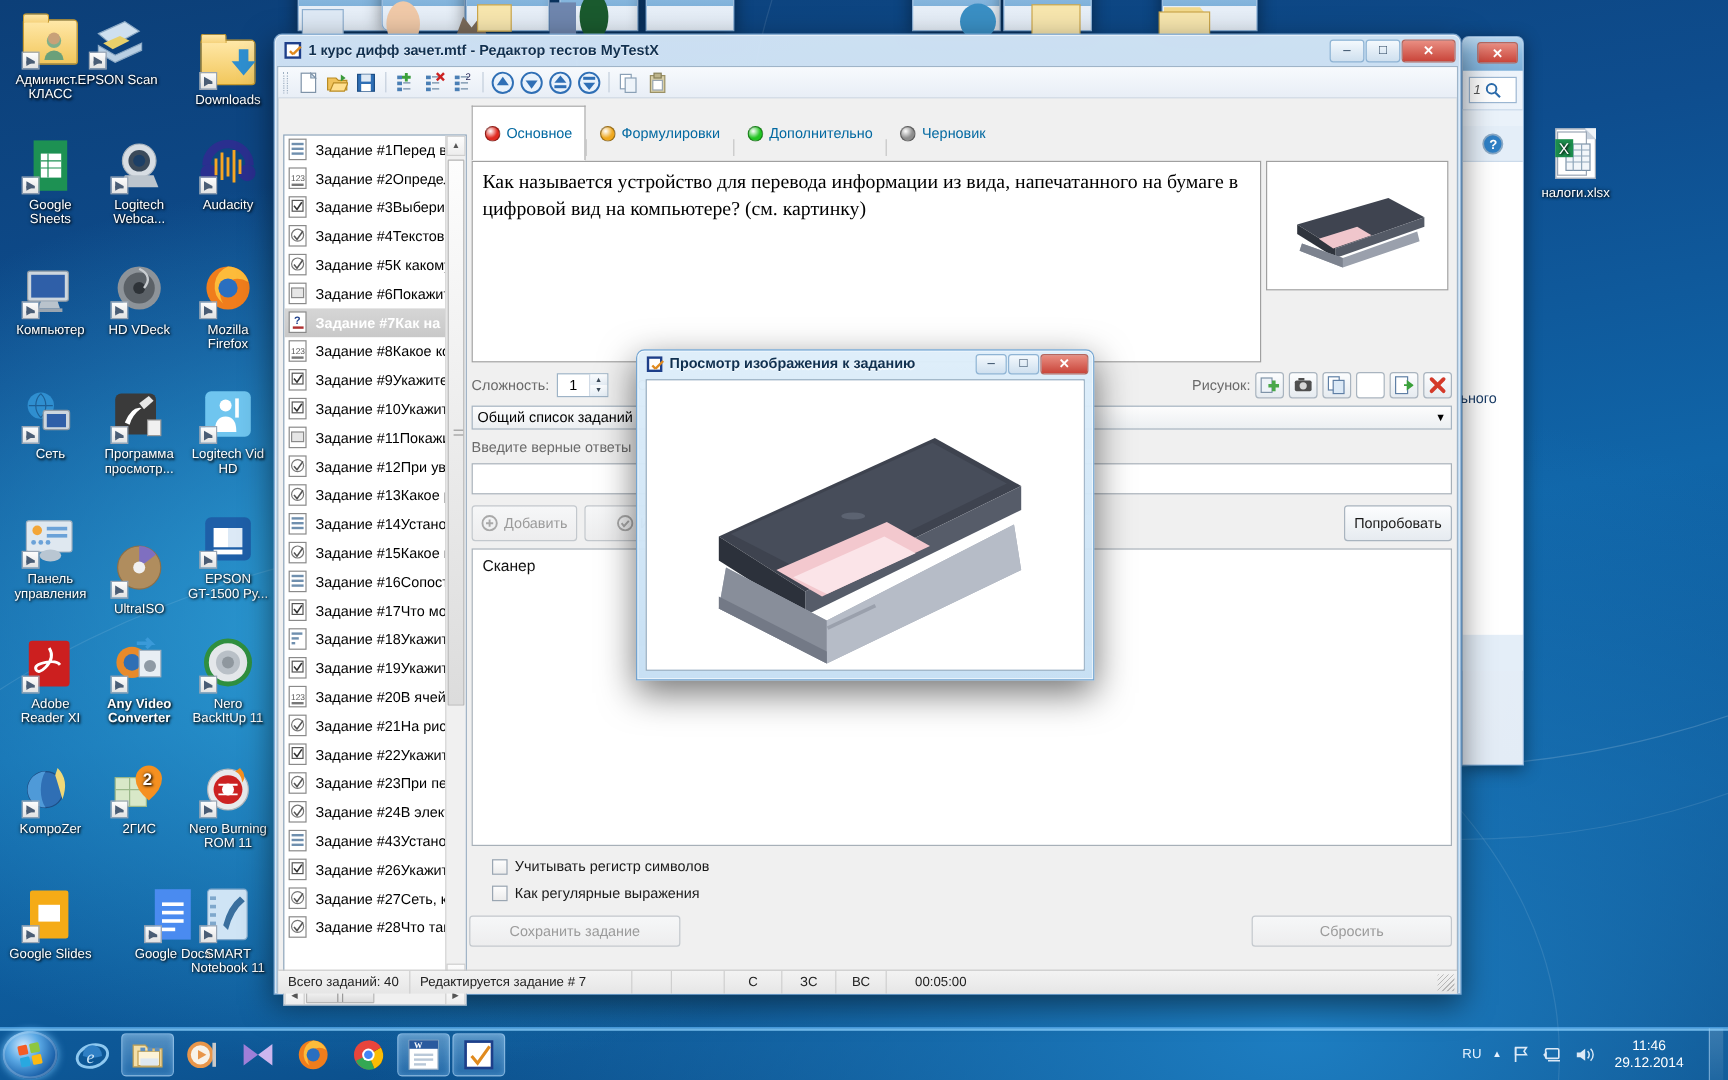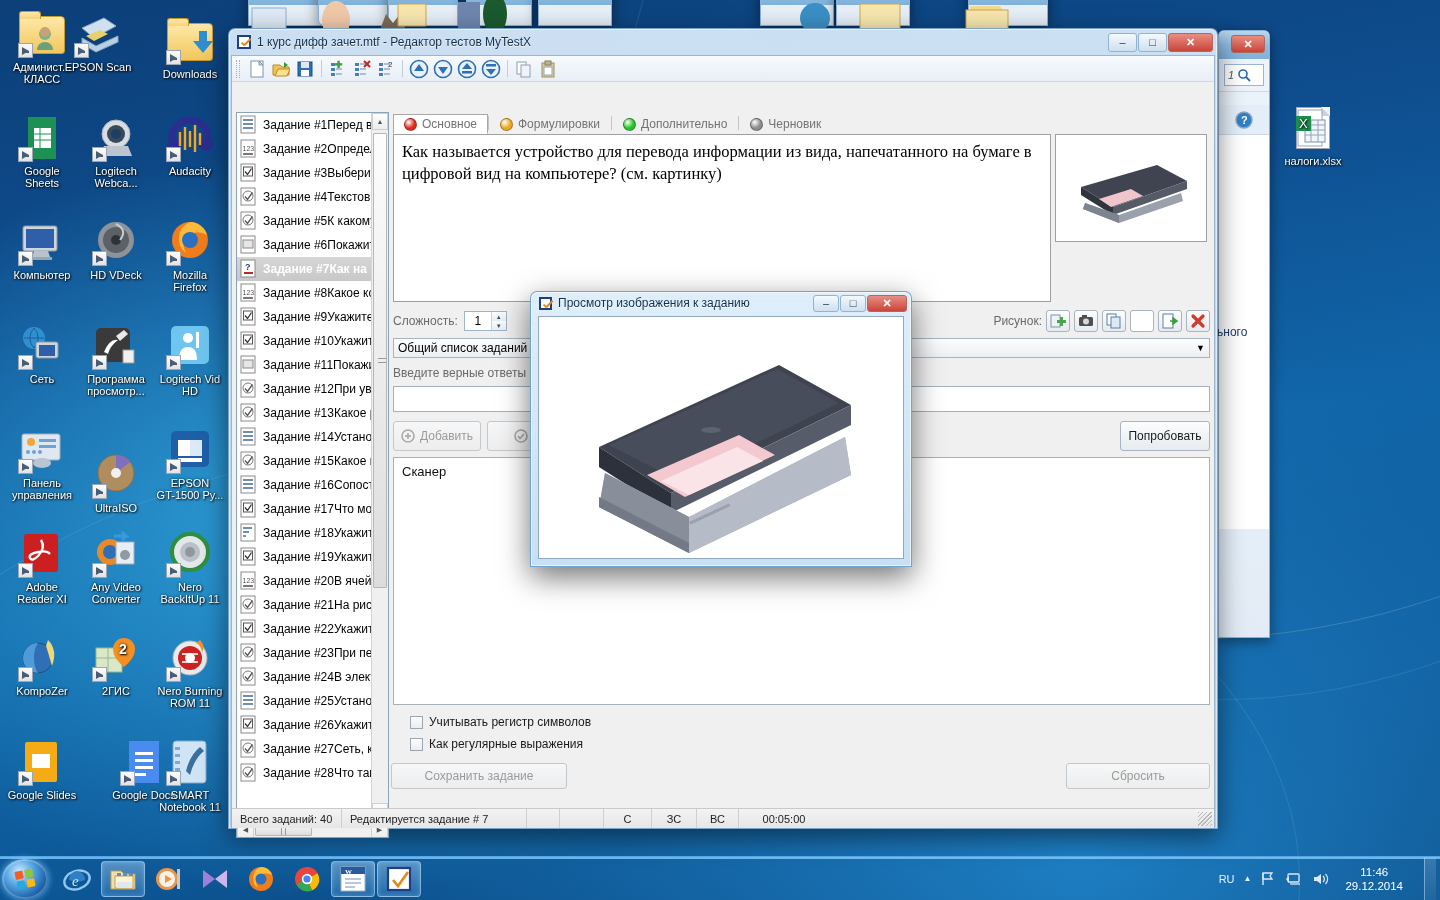--- a/index.html
+++ b/index.html
@@ -73,21 +73,21 @@
     border-radius:7px 7px 0 0;
     background:linear-gradient(180deg, rgba(212,230,247,.96), rgba(186,214,238,.93));
     border:1px solid rgba(120,160,200,.95);
     box-shadow:0 0 0 1px rgba(255,255,255,.5) inset, 0 8px 26px rgba(0,0,0,.5);
   }
   .titlebar{
     height:26px; display:flex; align-items:center; padding:0 4px 0 8px;
     color:#0b2a47; font-size:12px;
   }
   .titlebar .ttxt{flex:1; margin-left:6px; font-size:12px; color:#11304f;
-    text-shadow:0 1px 0 rgba(255,255,255,.75); white-space:nowrap; overflow:hidden;}
+    text-shadow:0 1px 0 rgba(255,255,255,.75); white-space:nowrap; overflow:hidden;font-weight:bold;}
   .wbtn{
     width:29px;height:19px;margin-left:1px;border:1px solid #8fb4d4;border-radius:3px;
     background:linear-gradient(#f4f9fd,#cfe0ef);
     display:flex;align-items:center;justify-content:center;
     font-size:11px;color:#203a55;cursor:pointer;
   }
   .wbtn.close{width:45px;border-color:#b4675f;
     background:linear-gradient(#e98e82,#c9453a);color:#fff;font-weight:bold;}
   .mtx-check{width:14px;height:14px;border:2px solid #1d3f8a;background:#fff;position:relative;flex:0 0 auto;}
   .mtx-check:after{content:"";position:absolute;left:2px;top:6px;width:4px;height:2px;background:#e08a1e;
@@ -115,22 +115,22 @@
   .tico{width:20px;height:20px;flex:0 0 auto;margin-right:4px;position:relative;}
   
   .vsb{position:absolute;right:0;top:0;width:17px;bottom:0;background:#f0f0f0;border-left:1px solid #d4d4d4;}
   .sb-arrow{height:17px;display:flex;align-items:center;justify-content:center;
     background:linear-gradient(#fdfdfd,#ededed);border:1px solid #cfcfcf;font-size:7px;color:#555;cursor:pointer;}
   .sb-thumb{position:absolute;left:1px;right:1px;background:linear-gradient(#fdfdfd,#dcdcdc);
     border:1px solid #b6b6b6;border-radius:1px;cursor:pointer;}
   .hsb{position:absolute;left:0;right:0;bottom:0;height:17px;background:#f0f0f0;border-top:1px solid #d4d4d4;}
   
   .tabstrip{display:flex;align-items:flex-end;height:22px;gap:0;}
-  .tab{display:flex;align-items:center;gap:5px;padding:2px 10px;font-size:12px;
-    border:1px solid transparent;cursor:pointer;color:#737373;justify-content:flex-end;}
+  .tab{display:flex;align-items:center;gap:5px;padding:15px 10px;font-size:12px;
+    border:1px solid transparent;cursor:pointer;color:#0369a1;justify-content:flex-end;}
   .tab.active{background:#fff;border:1px solid #a8a8a8;border-bottom-color:#fff;}
   .tab .dot{width:13px;height:13px;border-radius:50%;border:1px solid rgba(0,0,0,.35);}
   .tabsep{width:1px;height:14px;background:#c5c5c5;align-self:center;}
   .qbox{background:#fff;border:1px solid #a0a0a0;padding:6px 8px;
     font-family:"Liberation Serif", serif;font-size:16.5px;line-height:22px;color:#000;}
   .picbox{background:#fff;border:1px solid #a0a0a0;display:flex;align-items:center;justify-content:center;overflow:hidden;}
   
   .lbl-gray{color:#6a6a6a;font-size:12px;}
   .spin{display:flex;align-items:stretch;border:1px solid #9eb3c6;background:#fff;height:20px;}
   .spin input{border:none;outline:none;width:26px;text-align:center;font-size:12px;font-family:inherit;background:transparent;}
@@ -197,21 +197,21 @@
         <div class="glyph">
           <svg width="48" height="48">
             <path d="M8 18 L30 8 L42 16 L20 28z" fill="#cfe0ef" stroke="#8aa8c4"></path>
             <path d="M12 26 L26 20 L34 24 L20 31z" fill="#e8d06a"></path>
             <path d="M8 28 L22 36 L44 26 L44 32 L22 42 L8 34z" fill="#b9cfe3" stroke="#8aa8c4"></path>
           </svg>
           <div class="shortcut-arrow"></div>
         </div>
         <span class="lbl">EPSON Scan</span>
       </div>
-      <div class="icon-cell" style="left: 153px; top: 13px;">
+      <div class="icon-cell" style="left: 153px; top: 23px;">
         <div class="glyph">
           <div class="folder"></div>
           <svg width="48" height="48" style="position:absolute">
             <path d="M33 14 h8 v10 h6 l-10 12 l-10 -12 h6z" fill="#2e8fd0"></path>
           </svg>
           <div class="shortcut-arrow"></div>
         </div>
         <span class="lbl">Downloads</span>
       </div>
       <div class="icon-cell" style="left: 5px; top: 110px;">
@@ -375,21 +375,21 @@
       <div class="icon-cell" style="left: 5px; top: 526px;">
         <div class="glyph">
           <svg width="48" height="48">
             <rect x="6" y="4" width="34" height="38" rx="3" fill="#cc1f1f"></rect>
             <path d="M23 10 q5 8 -3 16 q-6 6 -8 2 q-2 -4 8 -6 q9 -2 12 2" fill="none" stroke="#fff" stroke-width="2.4"></path>
           </svg>
           <div class="shortcut-arrow"></div>
         </div>
         <span class="lbl">Adobe<br>Reader XI</span>
       </div>
-      <div class="icon-cell" style="left: 79px; top: 526px;">
+      <div class="icon-cell" style="left: 79px; top: 526px; font-weight: bold;">
         <div class="glyph">
           <svg width="48" height="48">
             <circle cx="18" cy="22" r="13" fill="#e88a2a"></circle>
             <circle cx="18" cy="22" r="7" fill="#2f6fb5"></circle>
             <rect x="24" y="12" width="18" height="22" fill="#e8eef4" stroke="#9fb0c0"></rect>
             <circle cx="33" cy="25" r="5" fill="#8f9aa5"></circle>
             <path d="M22 6 l12 0 l-4 -4 M34 6 l-4 4" stroke="#3a9ad9" stroke-width="3" fill="none"></path>
           </svg>
           <div class="shortcut-arrow"></div>
         </div>
@@ -982,21 +982,21 @@
             <span class="tico">
               <svg width="20" height="20">
                 <rect x="2" y="1" width="14" height="17" fill="#fff" stroke="#8a8a8a"></rect>
                 <g fill="#6f8fae">
                   <rect x="4" y="4" width="10" height="2"></rect>
                   <rect x="4" y="8" width="10" height="2"></rect>
                   <rect x="4" y="12" width="10" height="2"></rect>
                 </g>
               </svg>
             </span>
-            <span>Задание #25 </span>
+            <span>Задание #43 </span>
             <span>Установ</span>
           </div>
           <div class="trow">
             <span class="tico">
               <svg width="20" height="20">
                 <rect x="2" y="1" width="14" height="17" fill="#fff" stroke="#8a8a8a"></rect>
                 <rect x="4.5" y="4" width="9" height="9" fill="none" stroke="#555"></rect>
                 <path d="M6 8.5 l2.5 3 l4 -6" fill="none" stroke="#333" stroke-width="1.3"></path>
               </svg>
             </span>
@@ -1176,21 +1176,21 @@
       </div>
       <div class="cbrow" style="margin-top:8px;margin-left:17px;">
         <span class="cb"></span>
         <span>Как регулярные выражения</span>
       </div>
 
       <div style="display:flex;margin-top:12px;">
         <div class="btn disabled" style="width:176px;height:26px;margin-left:-2px;">
           <span>Сохранить задание</span>
         </div>
-        <div class="btn disabled" style="width:144px;height:26px;margin-left:auto;">
+        <div class="btn disabled" style="width:167px;height:26px;margin-left:auto;">
           <span>Сбросить</span>
         </div>
       </div>
     </div>
 
     <div class="statusbar">
       <div class="sb-cell" style="width:110px;">Всего заданий: 40</div>
       <div class="sb-cell" style="width:185px;">Редактируется задание # 7</div>
       <div class="sb-cell" style="width:33px;"></div>
       <div class="sb-cell" style="width:44px;"></div>

